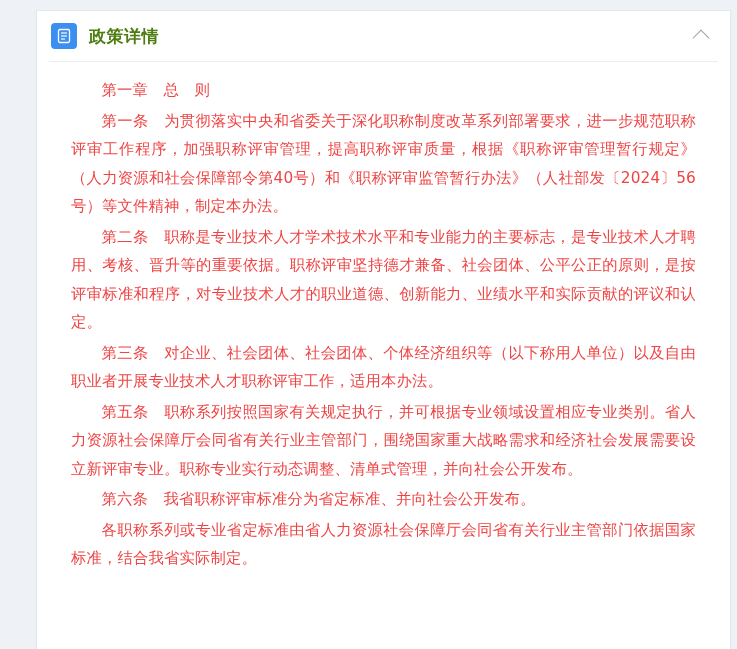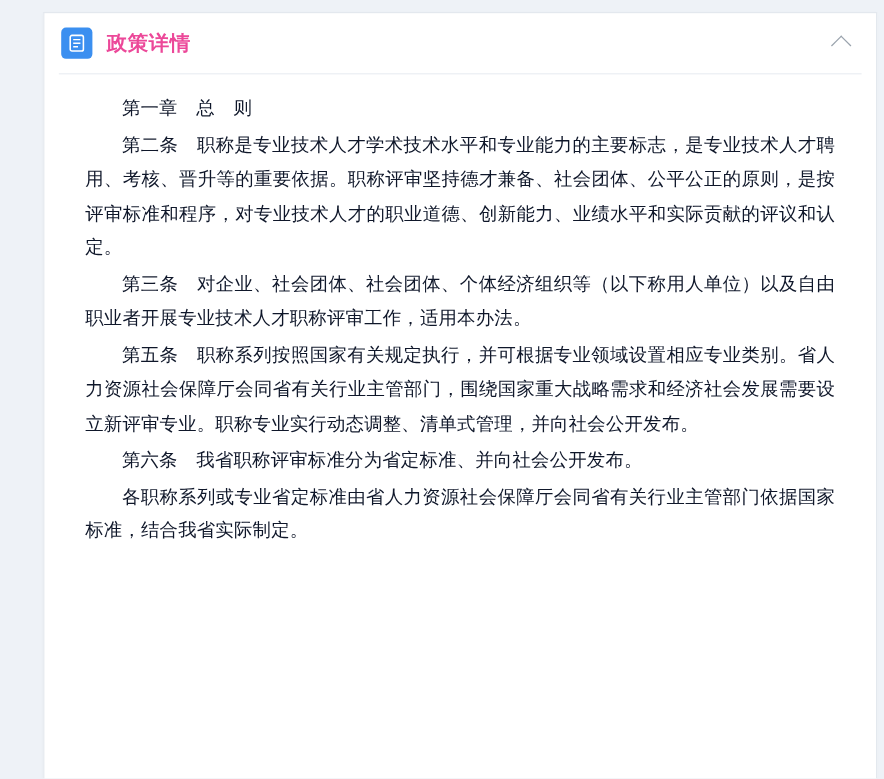--- a/index.html
+++ b/index.html
@@ -43,21 +43,21 @@
     background: #3b8ff0;
     display: flex;
     align-items: center;
     justify-content: center;
     flex: 0 0 auto;
     margin-right: 12px;
   }
   .header-icon svg { display: block; }
   .card-title {
     font-size: 17px;
-    color: #ec4899;
+    color: #4d7c0f;
     font-weight: bold;
     letter-spacing: 0.5px;
   }
   .collapse-btn {
     position: absolute;
     right: 18px;
     top: 50%;
     transform: translateY(-50%);
     width: 22px;
     height: 22px;
@@ -80,21 +80,21 @@
     margin: 0 12px;
   }
   .card-body {
     padding: 14px 34px 0 34px;
     box-sizing: border-box;
   }
   .doc-p {
     margin: 0 0 2px 0;
     font-size: 15.3px;
     line-height: 28.5px;
-    color: #0f172a;
+    color: #ef4444;
     text-align: justify;
     text-indent: 2em;
     font-family: "DejaVu Sans", "Liberation Sans", sans-serif;
     letter-spacing: 0.2px;
   }
   .doc-p.chapter {
     text-indent: 2em;
   }
 </style>
 </head>
@@ -115,20 +115,21 @@
       <span class="card-title">政策详情</span>
       <span class="collapse-btn">
         <span class="chev"></span>
       </span>
     </div>
 
     <div class="divider"></div>
 
     <div class="card-body">
       <p class="doc-p chapter">第一章　总　则</p>
+      <p class="doc-p">第一条　为贯彻落实中央和省委关于深化职称制度改革系列部署要求，进一步规范职称评审工作程序，加强职称评审管理，提高职称评审质量，根据《职称评审管理暂行规定》（人力资源和社会保障部令第40号）和《职称评审监管暂行办法》（人社部发〔2024〕56号）等文件精神，制定本办法。</p>
       <p class="doc-p">第二条　职称是专业技术人才学术技术水平和专业能力的主要标志，是专业技术人才聘用、考核、晋升等的重要依据。职称评审坚持德才兼备、社会团体、公平公正的原则，是按评审标准和程序，对专业技术人才的职业道德、创新能力、业绩水平和实际贡献的评议和认定。</p>
       <p class="doc-p">第三条　对企业、社会团体、社会团体、个体经济组织等（以下称用人单位）以及自由职业者开展专业技术人才职称评审工作，适用本办法。</p>
       <p class="doc-p">第五条　职称系列按照国家有关规定执行，并可根据专业领域设置相应专业类别。省人力资源社会保障厅会同省有关行业主管部门，围绕国家重大战略需求和经济社会发展需要设立新评审专业。职称专业实行动态调整、清单式管理，并向社会公开发布。</p>
       <p class="doc-p">第六条　我省职称评审标准分为省定标准、并向社会公开发布。</p>
       <p class="doc-p">各职称系列或专业省定标准由省人力资源社会保障厅会同省有关行业主管部门依据国家标准，结合我省实际制定。</p>
 
     </div>
 
   </div>
 </div>

